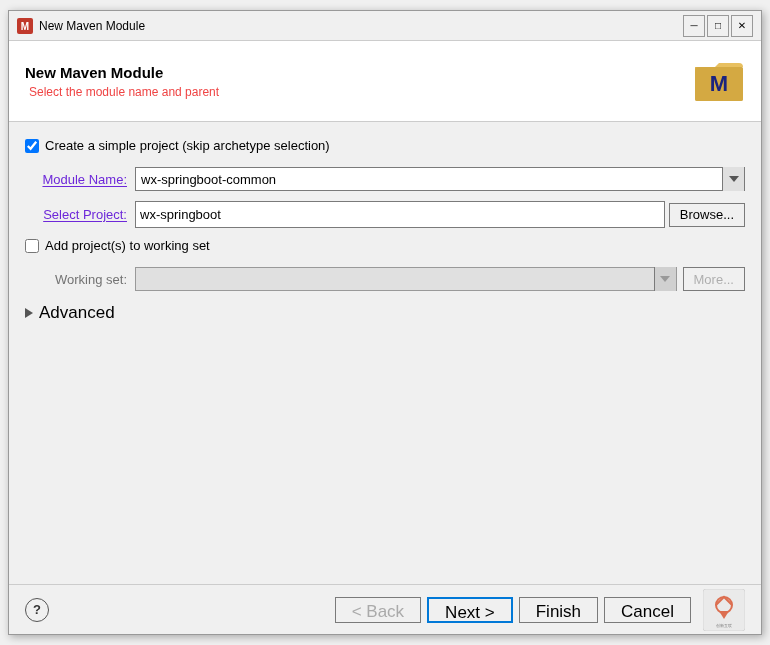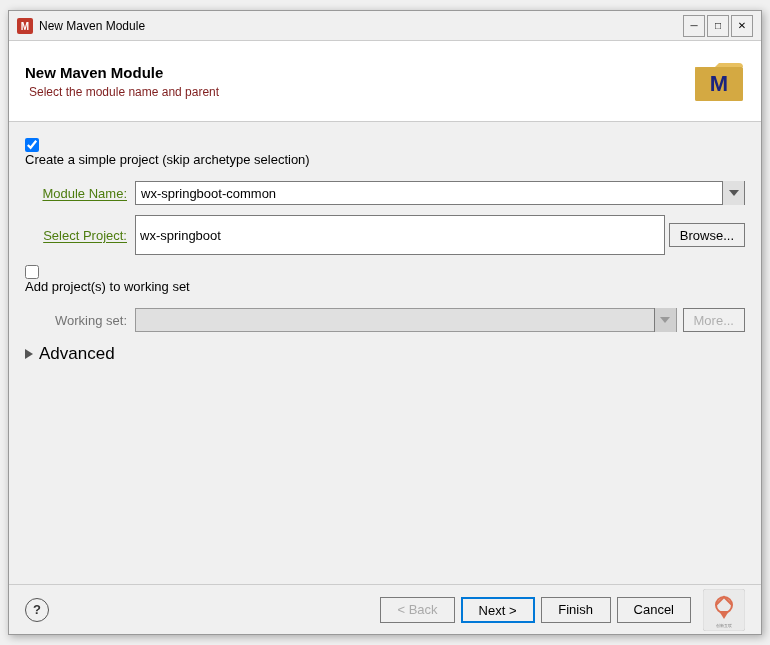--- a/index.html
+++ b/index.html
@@ -85,21 +85,21 @@
 
     .dialog-header-title {
       font-size: 15px;
       font-weight: bold;
       color: #000;
       margin-bottom: 4px;
     }
 
     .dialog-header-subtitle {
       font-size: 12px;
-      color: #7f1d1d;
+      color: #ef4444;
       padding-left: 4px;
     }
 
     
     .maven-icon {
       width: 52px;
       height: 52px;
       position: relative;
     }
 
@@ -107,44 +107,43 @@
     .dialog-content {
       flex: 1;
       padding: 16px 16px 8px 16px;
       background: #f0f0f0;
       overflow-y: auto;
     }
 
     
     .checkbox-row {
       display: flex;
-      align-items: flex-start;
+      align-items: flex-end;
       margin-bottom: 14px;
-      flex-direction: column;
     }
 
     .checkbox-row input[type="checkbox"] {
       margin-right: 6px;
       width: 14px;
       height: 14px;
     }
 
     
     .form-row {
       display: flex;
       align-items: center;
       margin-bottom: 10px;
     }
 
     .form-label {
       width: 110px;
       text-align: right;
       padding-right: 8px;
       font-size: 13px;
-      color: #4d7c0f;
+      color: #6d28d9;
       flex-shrink: 0;
     }
 
     .form-label.underline {
       text-decoration: underline;
       text-underline-offset: 2px;
     }
 
     .form-input-combo {
       flex: 1;
@@ -174,21 +173,21 @@
       align-items: center;
       justify-content: center;
       cursor: pointer;
       flex-shrink: 0;
     }
 
     .form-input-text {
       flex: 1;
       border: 1px solid #7a7a7a;
       background: #fff;
-      height: 40px;
+      height: 27px;
       font-size: 13px;
       padding: 0 4px;
       outline: none;
     }
 
     .browse-btn {
       margin-left: 4px;
       padding: 2px 10px;
       background: #f0f0f0;
       border: 1px solid #7a7a7a;
@@ -288,21 +287,21 @@
     .footer-buttons {
       display: flex;
       gap: 6px;
       align-items: center;
     }
 
     .footer-btn {
       padding: 4px 16px;
       background: #f0f0f0;
       border: 1px solid #7a7a7a;
-      font-size: 13px;
+      font-size: 17px;
       cursor: pointer;
       height: 26px;
       min-width: 70px;
     }
 
     .footer-btn.primary {
       border: 2px solid #0078d7;
     }
 
     .footer-btn:disabled {

